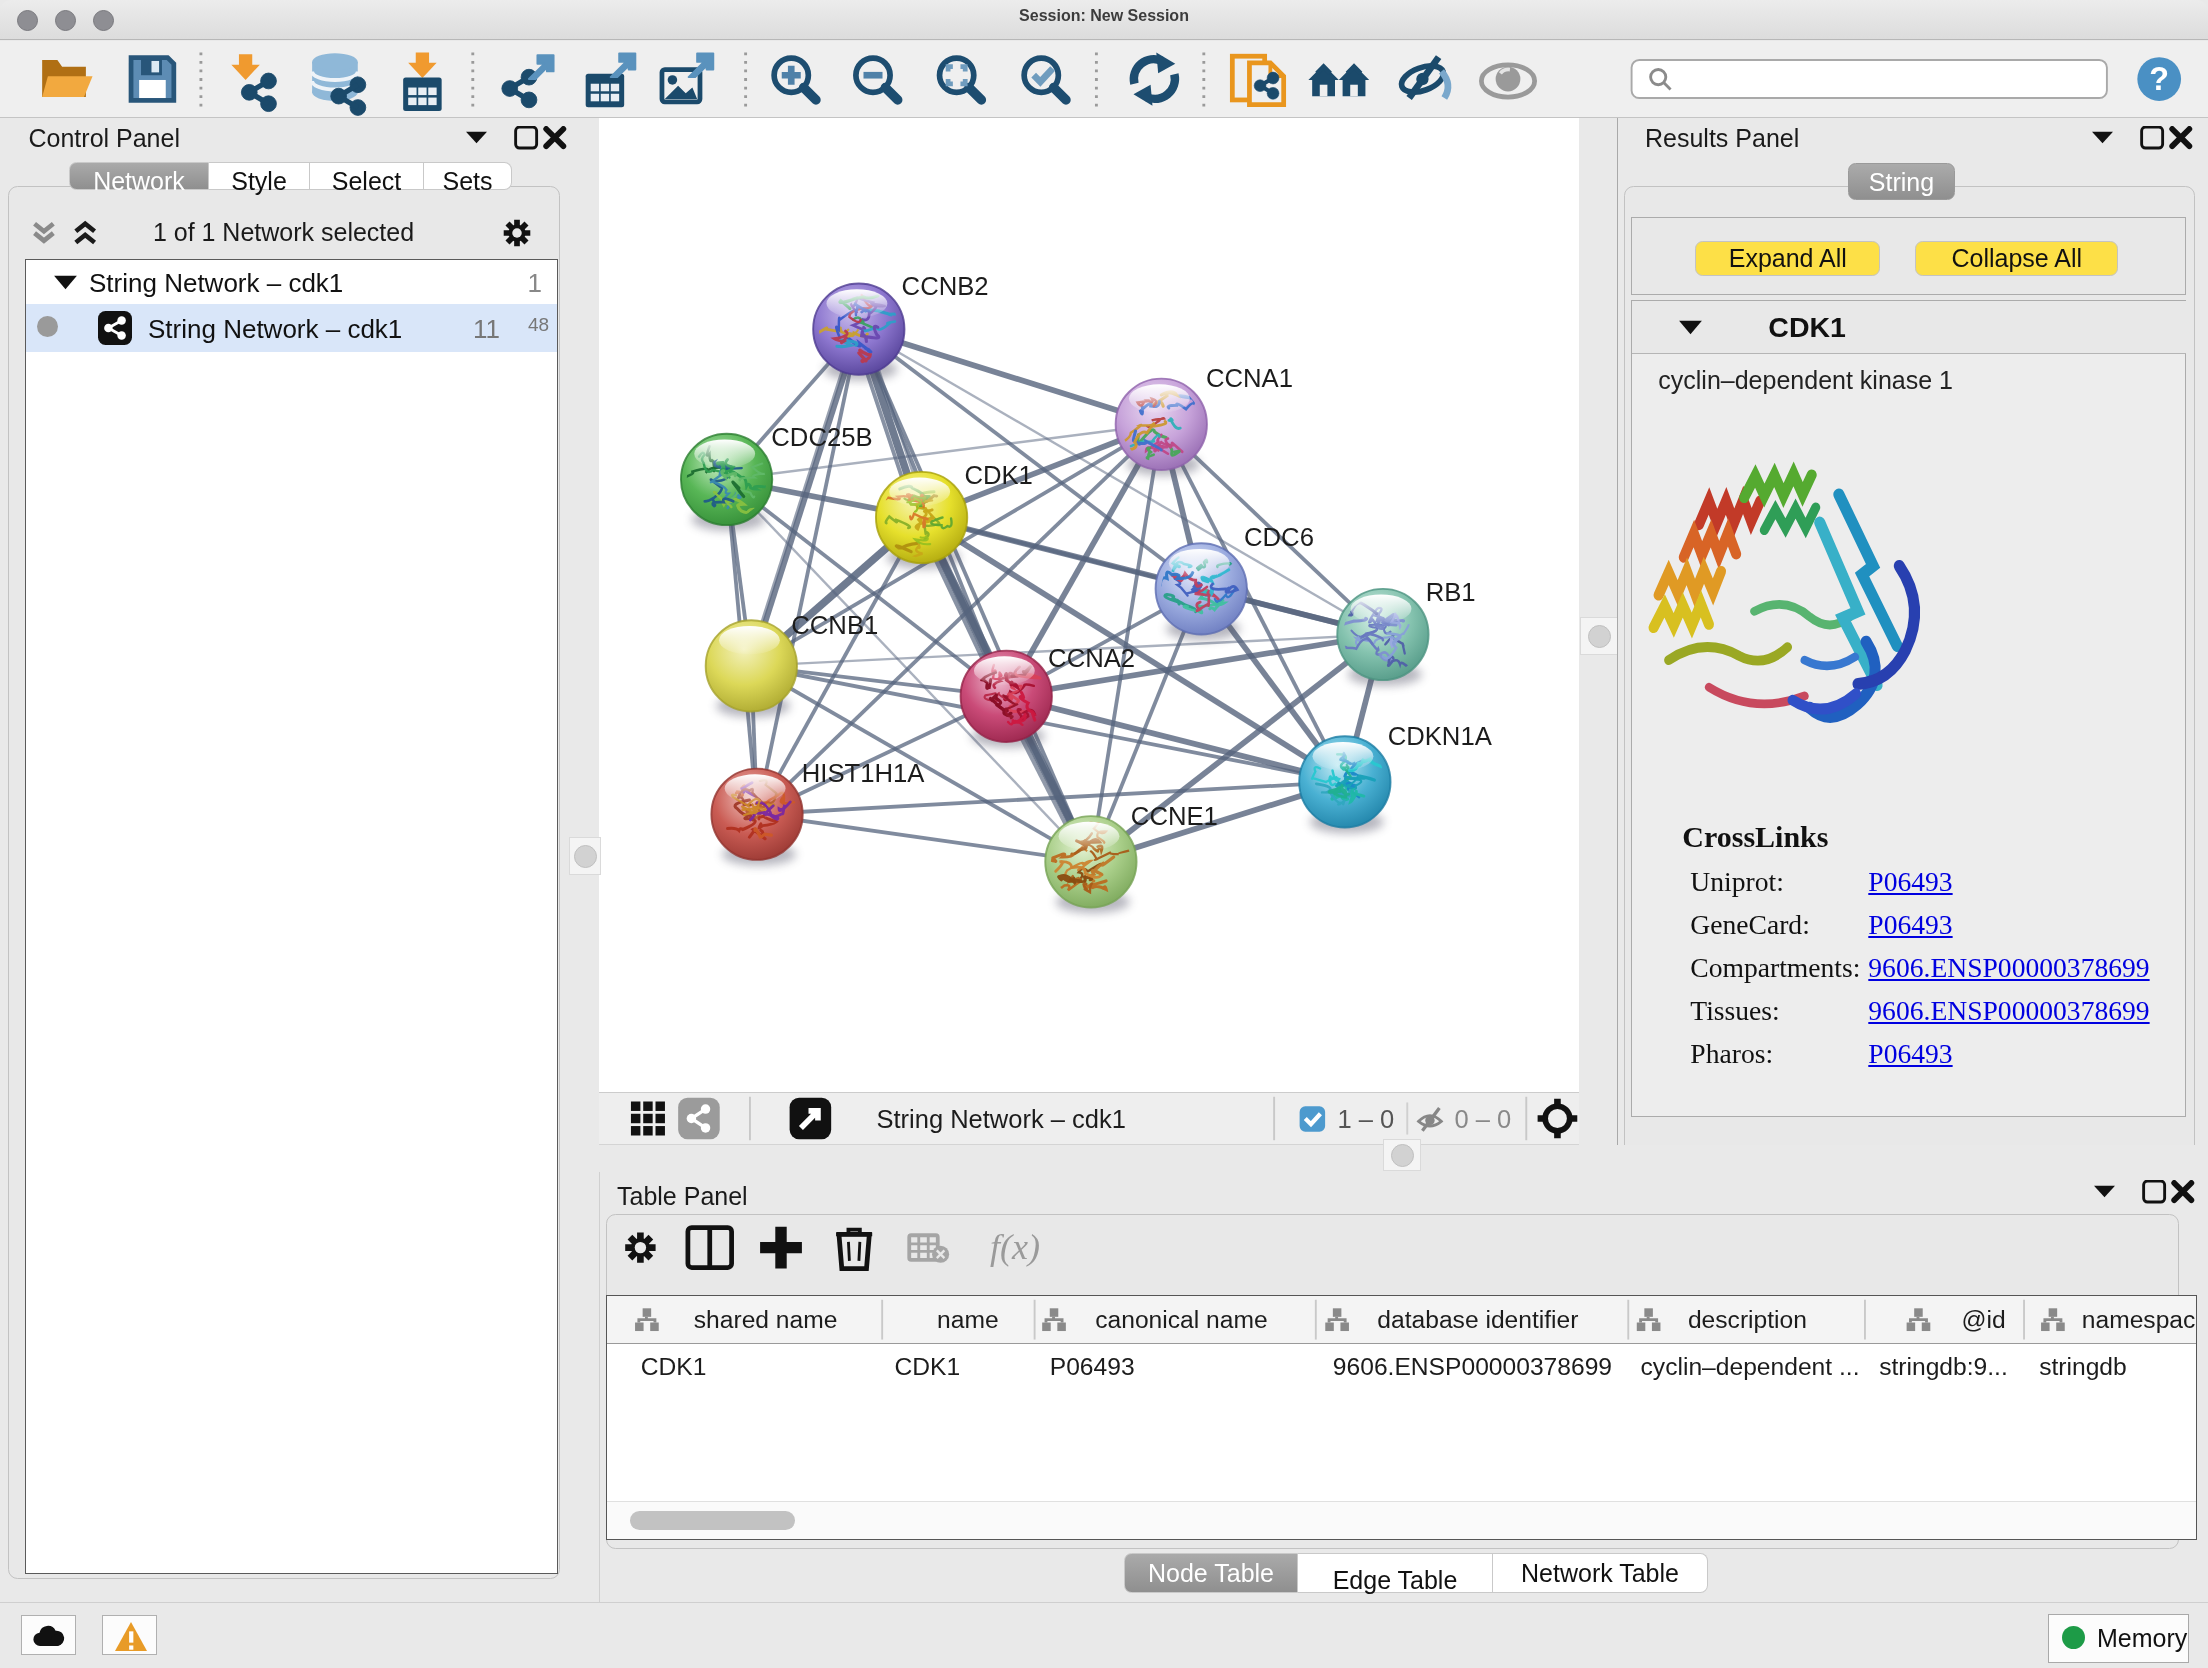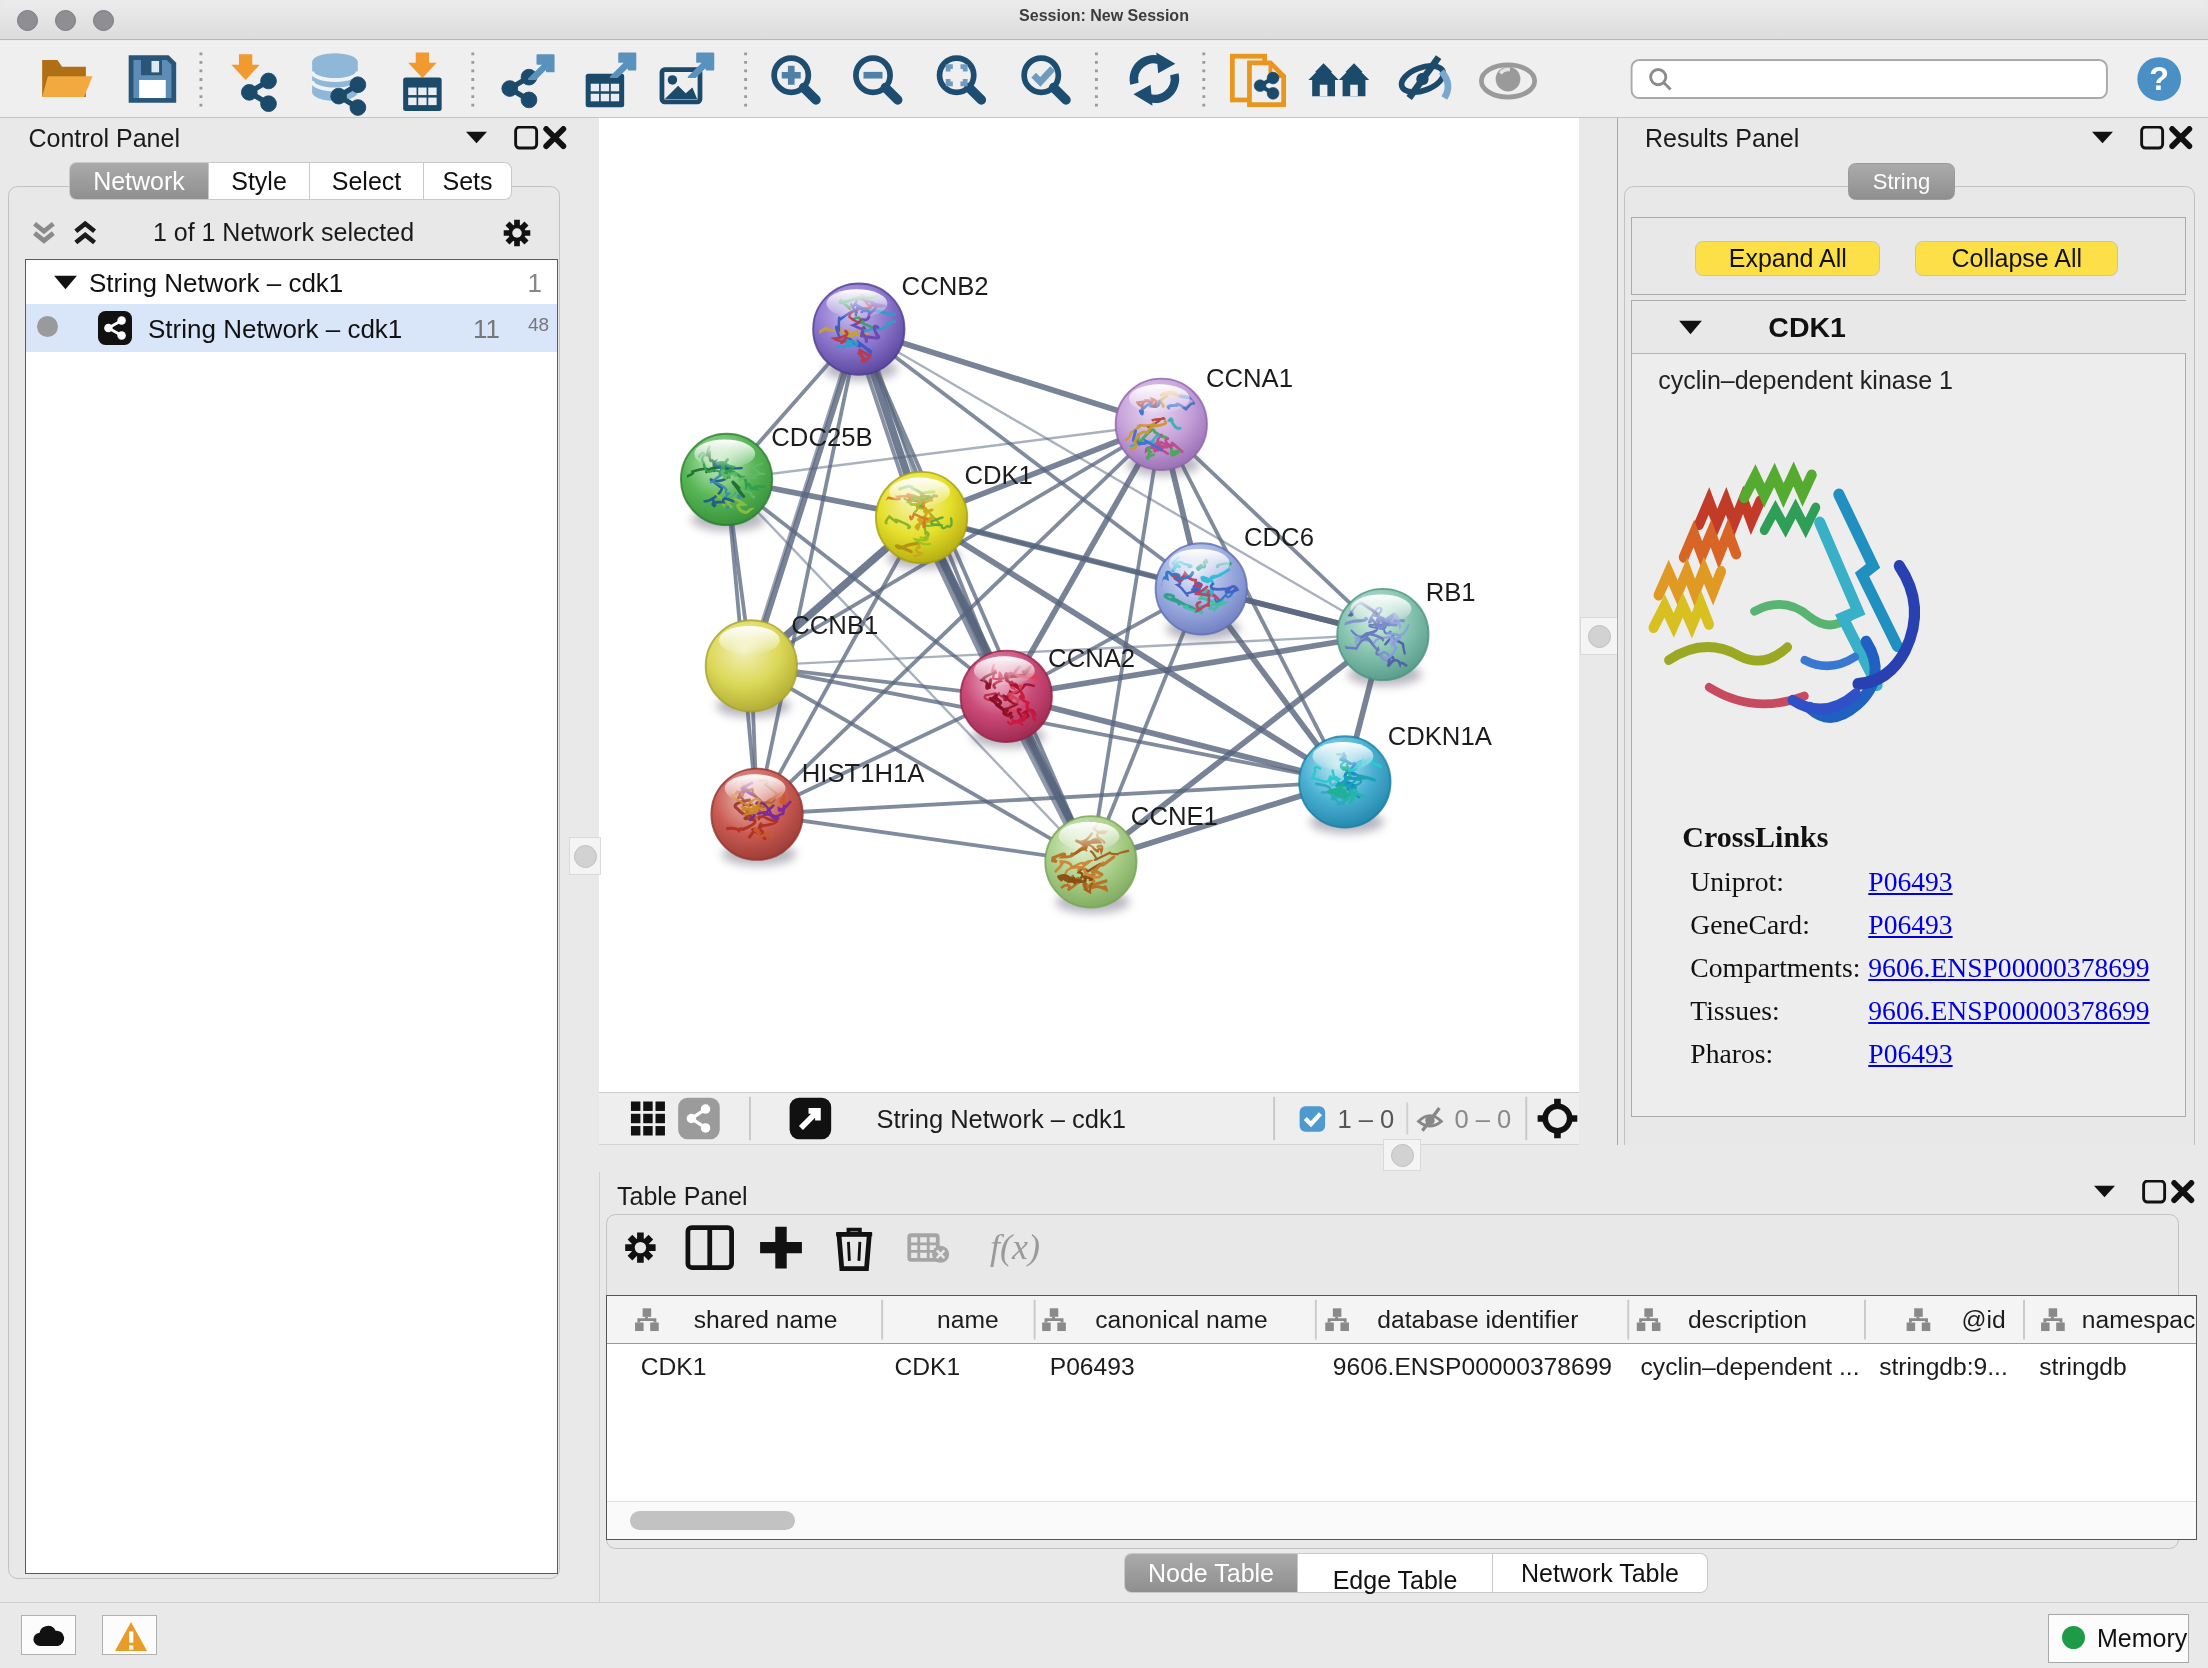--- a/index.html
+++ b/index.html
@@ -21,21 +21,21 @@
 #canvas { left:599px; top:118px; width:980px; height:974px; background:#ffffff; }
 #canvasbar { left:599px; top:1092px; width:980px; height:53px; background:#eeeeee; border-top:1px solid #cccccc; border-bottom:1px solid #d4d4d4; }
 #vsplit { left:1579px; top:118px; width:45px; height:1054px; background:#e9e9e9; }
 #hsplit { left:599px; top:1145px; width:1609px; height:27px; background:#e9e9e9; }
 #results { left:1617px; top:118px; width:588px; height:1054px; background:#e9e9e9; border-left:1.9px solid #a9a9a9; }
 #tablepanel { left:599px; top:1172px; width:1609px; height:430px; background:#e9e9e9; border-left:1px solid #d0d0d0; }
 #statusbar { left:0; top:1602px; width:2208px; height:67px; background:#e9e9e9; border-top:1px solid #cfcfcf; }
 
 
 .tabbar { position:absolute; display:flex; z-index:5; }
-.tab { height:38px; line-height:36px; padding:0 25px; font-size:25px; text-align:center; background:#ffffff; border:1px solid #c9c9c9; border-left:none; color:#111; }
+.tab { height:28px; line-height:36px; padding:0 25px; font-size:25px; text-align:center; background:#ffffff; border:1px solid #c9c9c9; border-left:none; color:#111; }
 .tab.first { border-left:1px solid #c9c9c9; border-radius:7.6px 0 0 7.6px; }
 .tab.last { border-radius:0 7.6px 7.6px 0; }
 .tab.sel { background:linear-gradient(#aaaaaa,#8f8f8f); color:#ffffff; }
 
 
 .btn { position:absolute; background:#fde047; border:1px solid #c3c3c3; border-radius:7.6px; font-size:25px; color:#111; text-align:center; }
 
 a.lnk { color:#0000e0; }
 </style>
 </head>
@@ -715,21 +715,21 @@
     </div>
   </div>
   <div id="results" class="abs">
     <div class="abs" style="left:27px; top:5.7px; font-size:25px; color:#1a1a1a;">Results Panel</div>
     <svg class="abs" style="left:474px; top:7.6px;" width="105" height="25" viewBox="0 0 110 26">
       <path d="M0 6 L22 6 L11 18 Z" fill="#111"></path>
       <rect x="52" y="1" width="22" height="22" rx="4" fill="none" stroke="#111" stroke-width="3"></rect>
       <path d="M84 3 L102 21 M102 3 L84 21" stroke="#111" stroke-width="6" stroke-linecap="round"></path>
     </svg>
     <div class="abs" style="left:5.7px; top:68px; width:571px; height:980px; background:#e8e8e8; border:1px solid #c2c2c2; border-radius:9.5px;"></div>
-    <div class="abs" style="left:230px; top:45px; width:107px; height:37px; background:linear-gradient(#ababab,#8f8f8f); border:1px solid #9a9a9a; border-radius:7.6px; color:#fff; font-size:22px; text-align:center; line-height:36px;">String</div>
+    <div class="abs" style="left:230px; top:45px; width:107px; height:37px; background:linear-gradient(#ababab,#8f8f8f); border:1px solid #9a9a9a; border-radius:7.6px; color:#fff; font-size:25px; text-align:center; line-height:36px;">String</div>
     <div class="abs" style="left:13.3px; top:99px; width:555px; height:78px; background:#e8e8e8; border:1px solid #ababab;">
       <div class="btn" style="left:63px; top:23px; width:185px; height:35px; line-height:33px;">Expand All</div>
       <div class="btn" style="left:283px; top:23px; width:203px; height:35px; line-height:33px;">Collapse All</div>
     </div>
     <div class="abs" style="left:13.3px; top:182px; width:555px; height:817px; background:#ededed; border:1px solid #ababab;">
       <div class="abs" style="left:0; top:0; width:554px; height:53px; background:#e8e8e8; border-bottom:1px solid #b5b5b5;">
         <svg class="abs" style="left:46px; top:17px;" width="25" height="19" viewBox="0 0 26 20">
             <path d="M1 3 L25 3 L13 17 Z" fill="#111"></path>
           </svg>
         <div class="abs" style="left:136px; top:9.5px; font-size:28.5px; font-weight:bold; color:#111;">CDK1</div>

